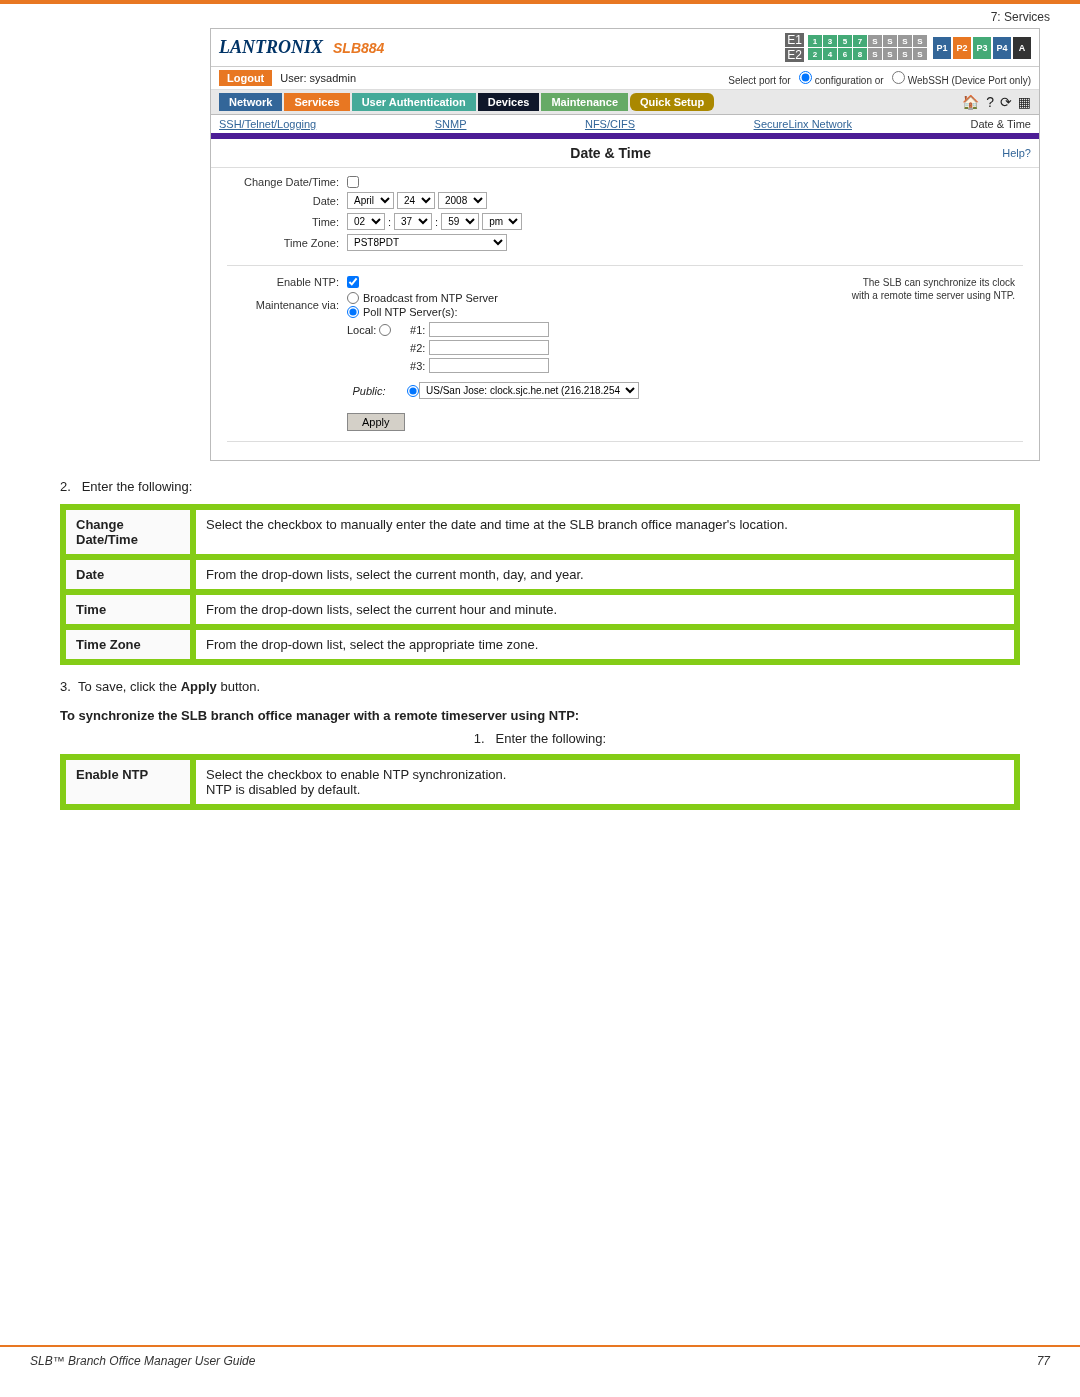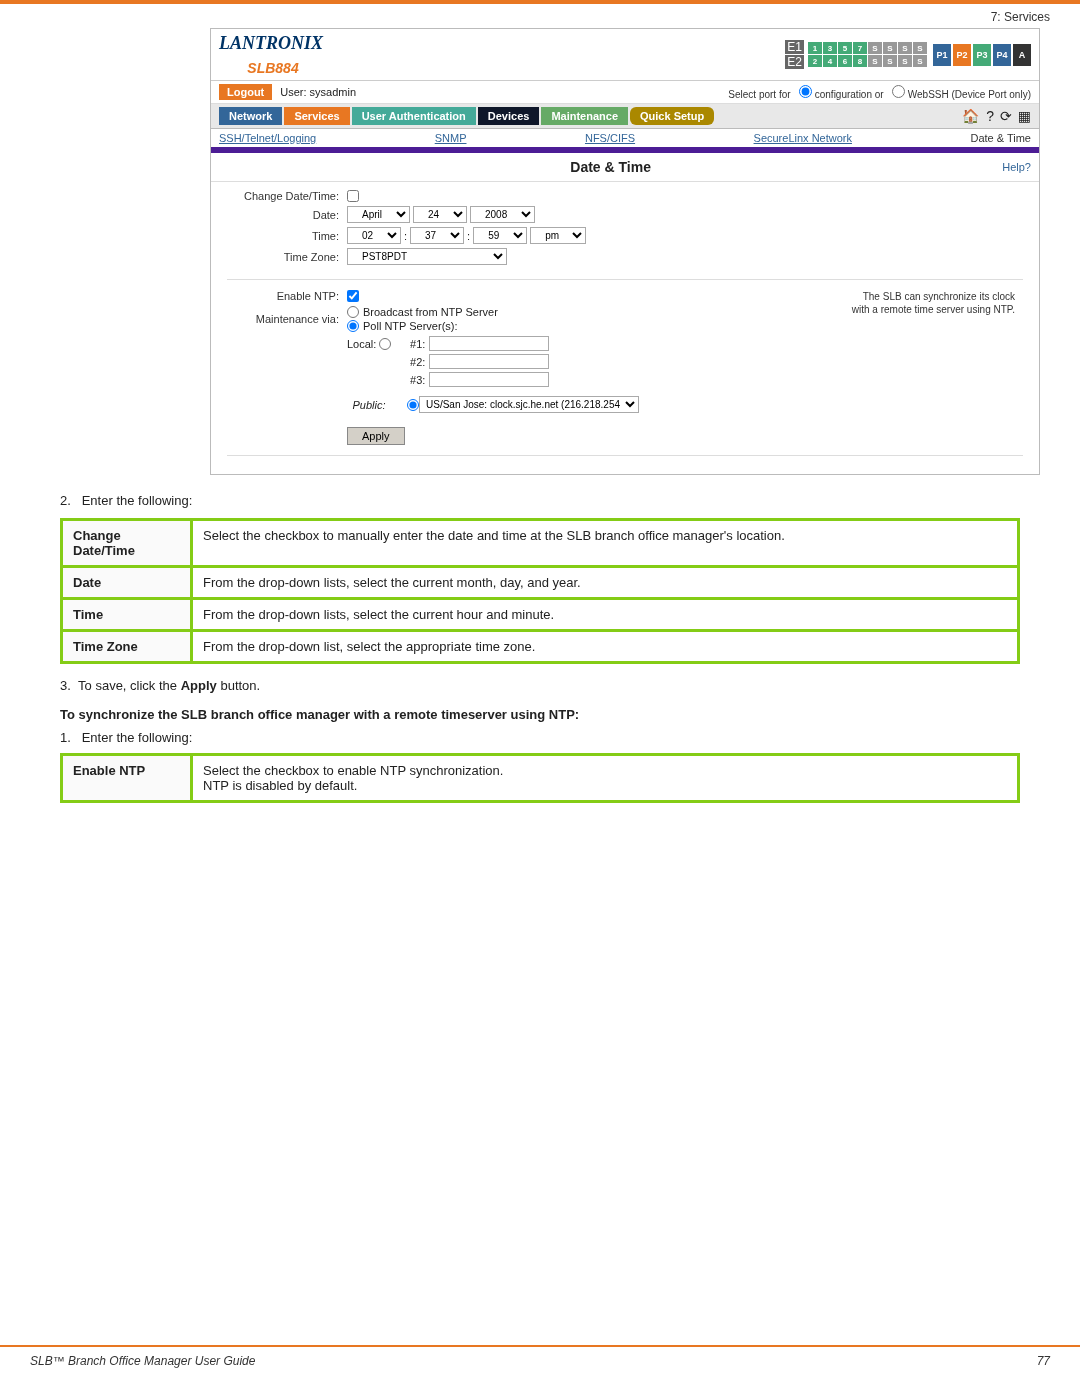--- a/index.html
+++ b/index.html
@@ -51,21 +51,20 @@
       display: flex;
       align-items: center;
       justify-content: space-between;
       padding: 4px 8px;
     }
 
     .logo-area {
       display: flex;
       align-items: center;
       gap: 6px;
-      flex-direction: column;
     }
 
     .lantronix-logo {
       font-size: 18px;
       font-weight: bold;
       font-style: italic;
       color: #003366;
       font-family: 'Times New Roman', serif;
     }
 
@@ -246,21 +245,21 @@
     }
 
     .form-control {
       display: flex;
       align-items: center;
       gap: 3px;
     }
 
     select.small-select {
       font-size: 10px;
-      padding: 1px 10px;
+      padding: 1px 2px;
       border: 1px solid #aaa;
       background: #fff;
     }
 
     input.ntp-input {
       font-size: 10px;
       padding: 1px 3px;
       border: 1px solid #aaa;
       width: 120px;
     }
@@ -314,21 +313,21 @@
     }
 
     .doc-table {
       width: 100%;
       border-collapse: collapse;
       margin-bottom: 14px;
       font-size: 13px;
     }
 
     .doc-table td {
-      border: 3px solid #84cc16;
+      border: 6px solid #84cc16;
       padding: 7px 10px;
       vertical-align: top;
     }
 
     .doc-table td:first-child {
       font-weight: bold;
       width: 130px;
       background: #fafafa;
     }
 
@@ -339,20 +338,21 @@
 
     .sync-heading {
       font-weight: bold;
       font-size: 13px;
       margin-bottom: 8px;
     }
 
     .step1-text {
       font-size: 13px;
       margin-bottom: 8px;
+      text-align: center;
     }
 
     
     .bottom-rule {
       position: absolute;
       bottom: 50px;
       left: 0;
       right: 0;
       height: 2px;
       background: #e87722;

